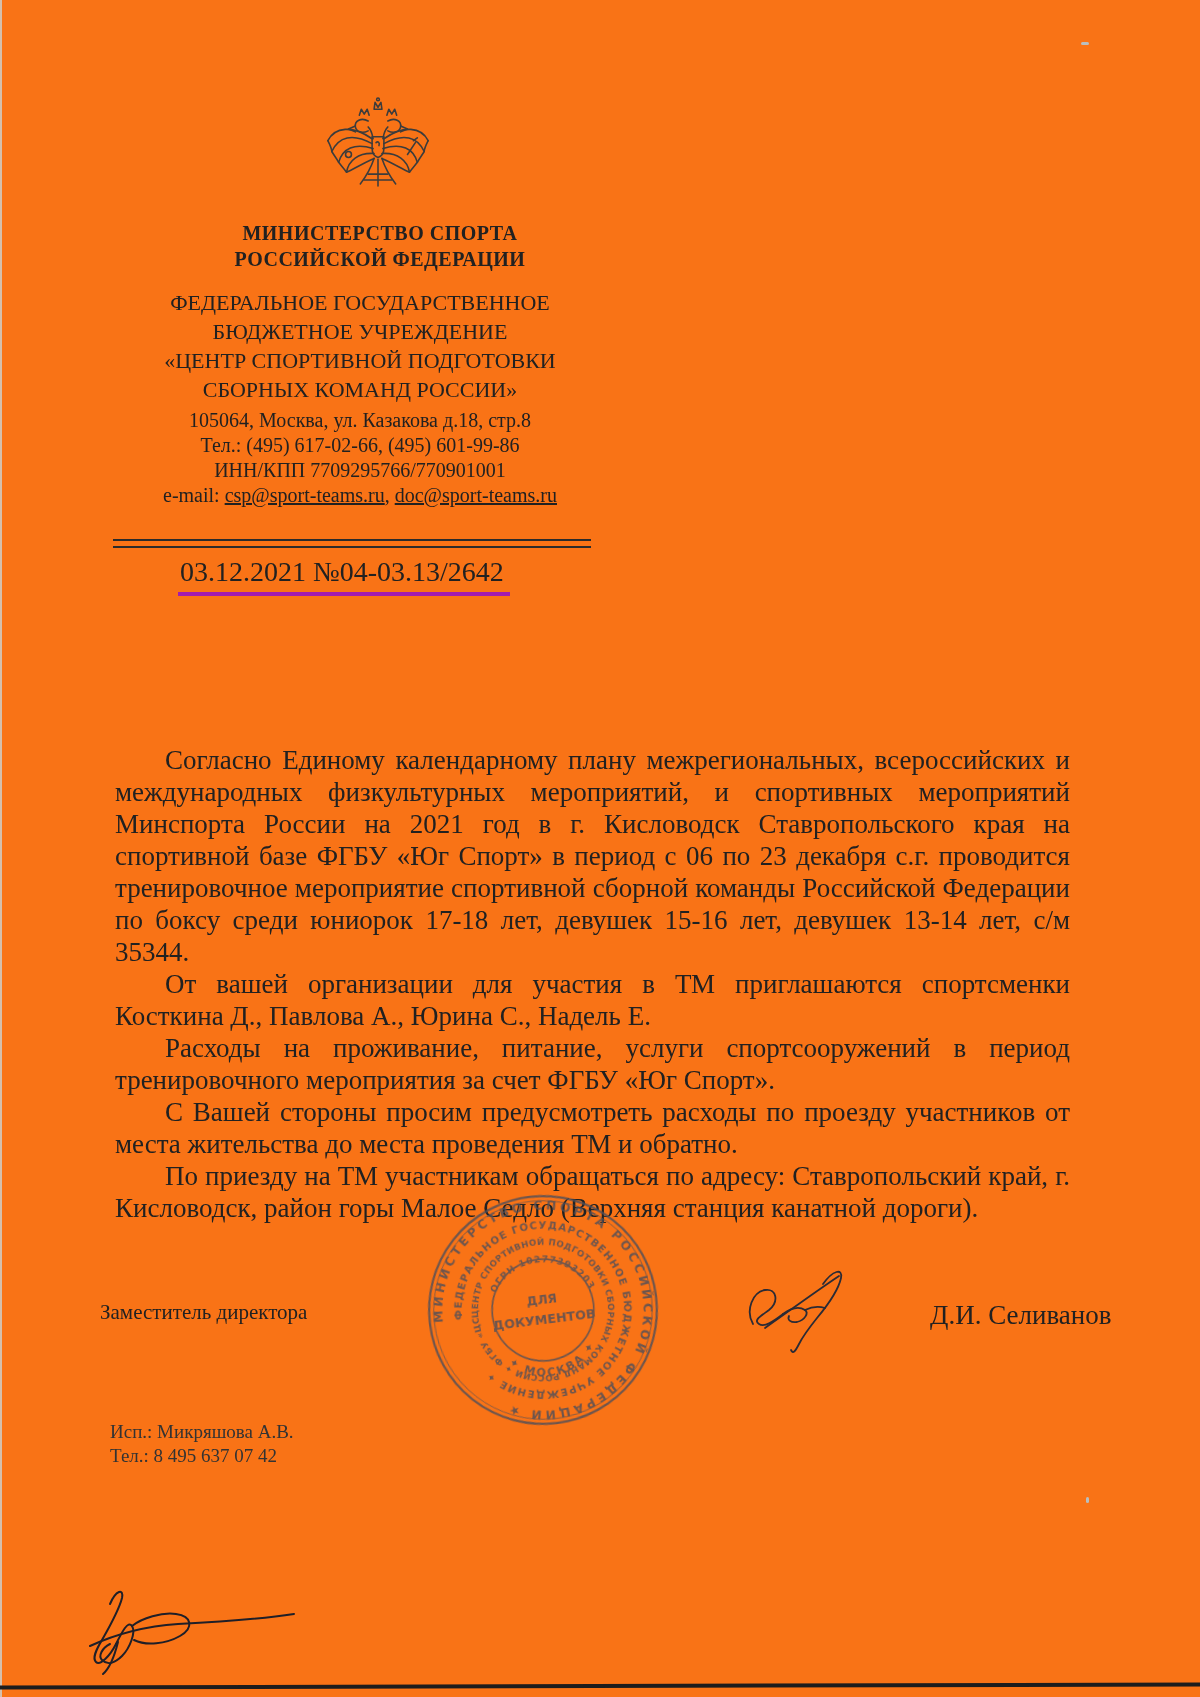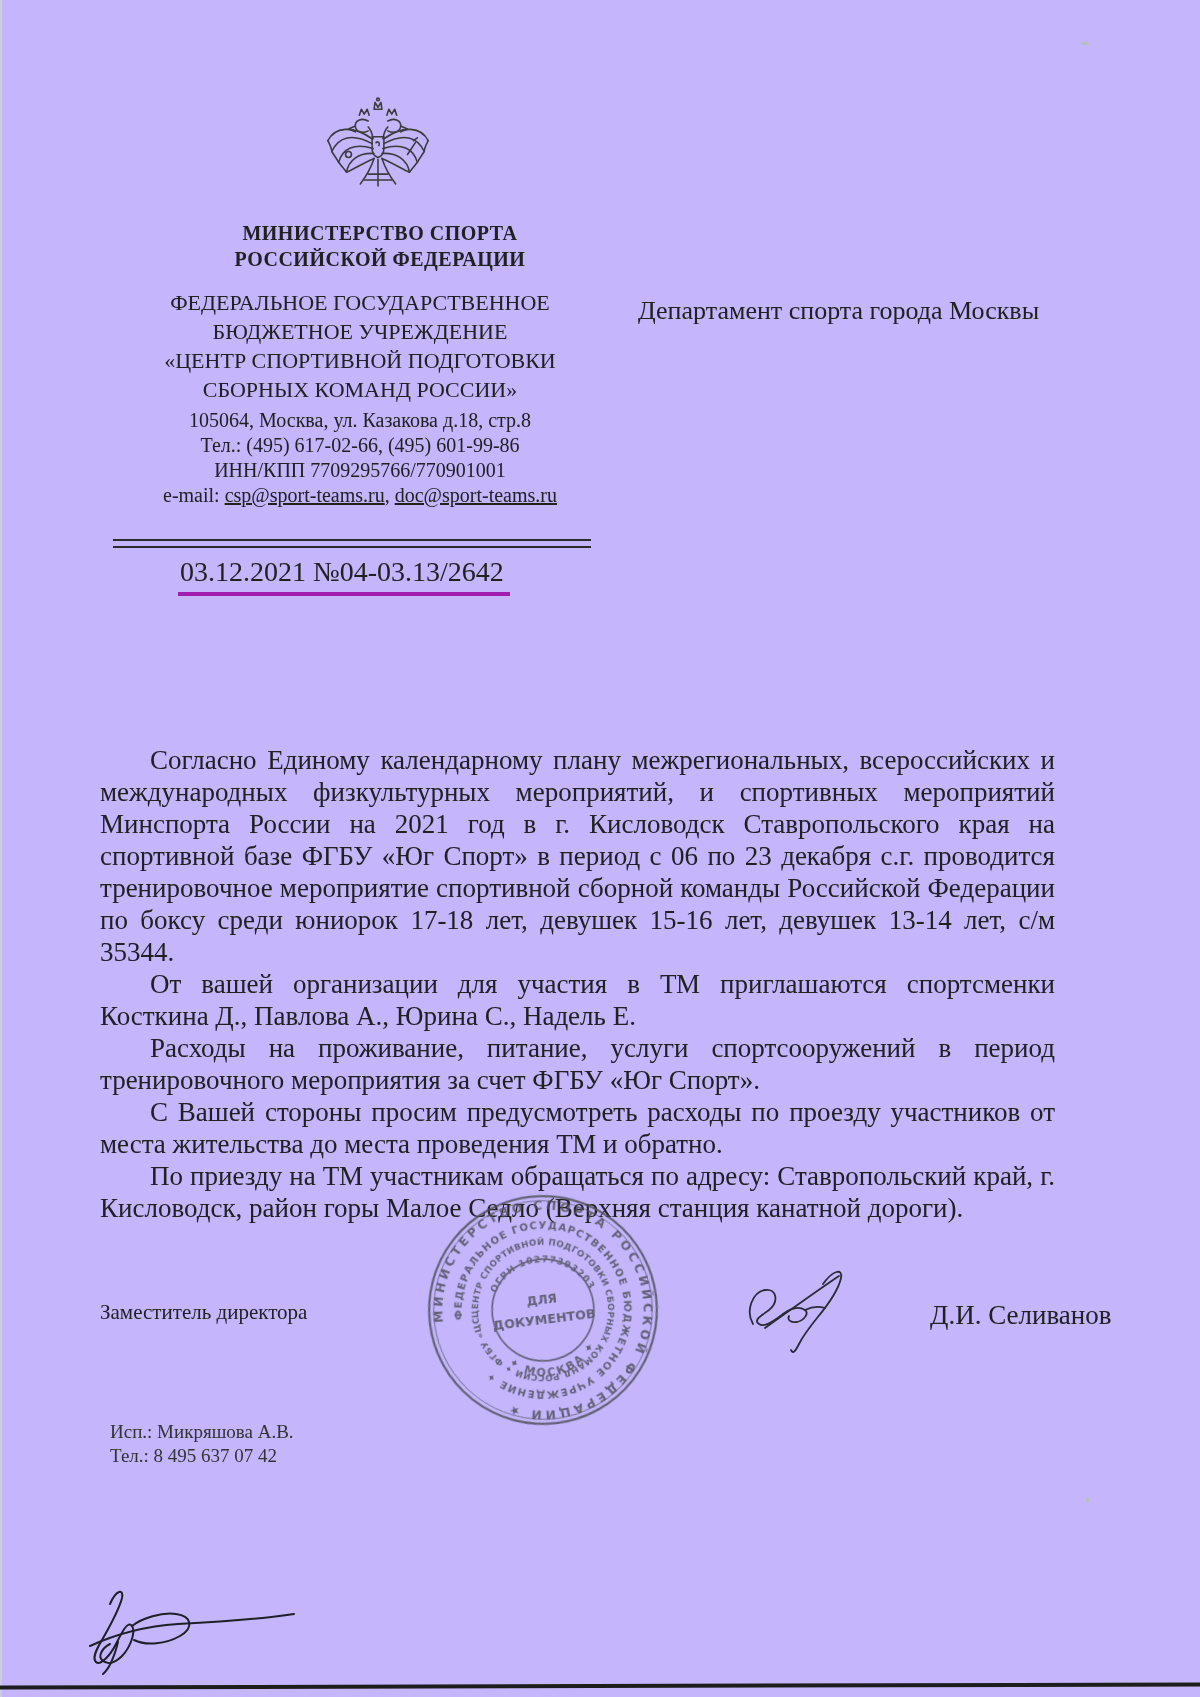--- a/index.html
+++ b/index.html
@@ -1,20 +1,20 @@
 <!DOCTYPE html>
 <html><head>
 <meta charset="utf-8">
 <style>
   html,body{margin:0;padding:0;background:#e9e9e9;}
   .page{
     position:relative;
     width:1200px;height:1697px;
     margin:0 auto;
-    background:#c4b5fd;
+    background:#f97316;
     overflow:hidden;
     font-family:"Liberation Serif","DejaVu Serif",serif;
     color:#212121;
   }
   
   .edge-left{position:absolute;left:0;top:0;width:2px;height:100%;background:#ccd2d2;opacity:.8;}
   .edge-bottom{position:absolute;left:-6px;top:1684px;width:1215px;height:4px;background:#1d1d1d;transform:rotate(-0.15deg);}
   .speck{position:absolute;background:#b9bfbf;border-radius:2px;}
 
   
@@ -27,21 +27,21 @@
   .address{position:absolute;left:90px;top:408px;width:540px;text-align:center;
     font-size:20px;line-height:25px;}
   .address .u{text-decoration:underline;}
   .rule{position:absolute;left:113px;top:539px;width:478px;height:5px;
     border-top:2px solid #2b2b2b;border-bottom:2px solid #2b2b2b;}
   .refline{position:absolute;left:178px;top:556px;font-size:28px;
     border-bottom:4px solid #a21caf;padding:0 6px 4px 2px;white-space:nowrap;}
   .recipient{position:absolute;left:638px;top:296px;width:440px;font-size:26px;}
 
   
-  .letter-body{position:absolute;left:100px;top:744px;width:955px;
+  .letter-body{position:absolute;left:115px;top:744px;width:955px;
     font-size:27px;line-height:32px;text-align:justify;}
   .letter-body p{margin:0;text-indent:50px;}
 
   
   .sig-title{position:absolute;left:100px;top:1300px;font-size:21px;}
   .sig-name{position:absolute;left:930px;top:1300px;font-size:27px;white-space:nowrap;}
   .sig-hand{position:absolute;left:735px;top:1262px;width:150px;height:105px;}
   .stamp{position:absolute;left:421px;top:1188px;width:244px;height:244px;}
 
   .executor{position:absolute;left:110px;top:1420px;font-size:19px;line-height:24px;color:#333;}
@@ -113,21 +113,20 @@
   <div class="address">
     <div>105064, Москва, ул. Казакова д.18, стр.8</div>
     <div>Тел.: (495) 617-02-66, (495) 601-99-86</div>
     <div>ИНН/КПП 7709295766/770901001</div>
     <div><span>e-mail: </span><span class="u">csp@sport-teams.ru</span><span>, </span><span class="u">doc@sport-teams.ru</span></div>
   </div>
 
   <div class="rule"></div>
   <div class="refline">03.12.2021 №04-03.13/2642</div>
 
-  <div class="recipient">Департамент спорта города Москвы</div>
 
   <div class="letter-body">
     <p>Согласно Единому календарному плану межрегиональных, всероссийских и международных физкультурных мероприятий, и спортивных мероприятий Минспорта России на 2021 год в г. Кисловодск Ставропольского края на спортивной базе ФГБУ «Юг Спорт» в период с 06 по 23 декабря с.г. проводится тренировочное мероприятие спортивной сборной команды Российской Федерации по боксу среди юниорок 17-18 лет, девушек 15-16 лет, девушек 13-14 лет, с/м 35344.</p>
     <p>От вашей организации для участия в ТМ приглашаются спортсменки Косткина Д., Павлова А., Юрина С., Надель Е.</p>
     <p>Расходы на проживание, питание, услуги спортсооружений в период тренировочного мероприятия за счет ФГБУ «Юг Спорт».</p>
     <p>С Вашей стороны просим предусмотреть расходы по проезду участников от места жительства до места проведения ТМ и обратно.</p>
     <p>По приезду на ТМ участникам обращаться по адресу: Ставропольский край, г. Кисловодск, район горы Малое Седло (Верхняя станция канатной дороги).</p>
   </div>
 
   <div class="stamp">

